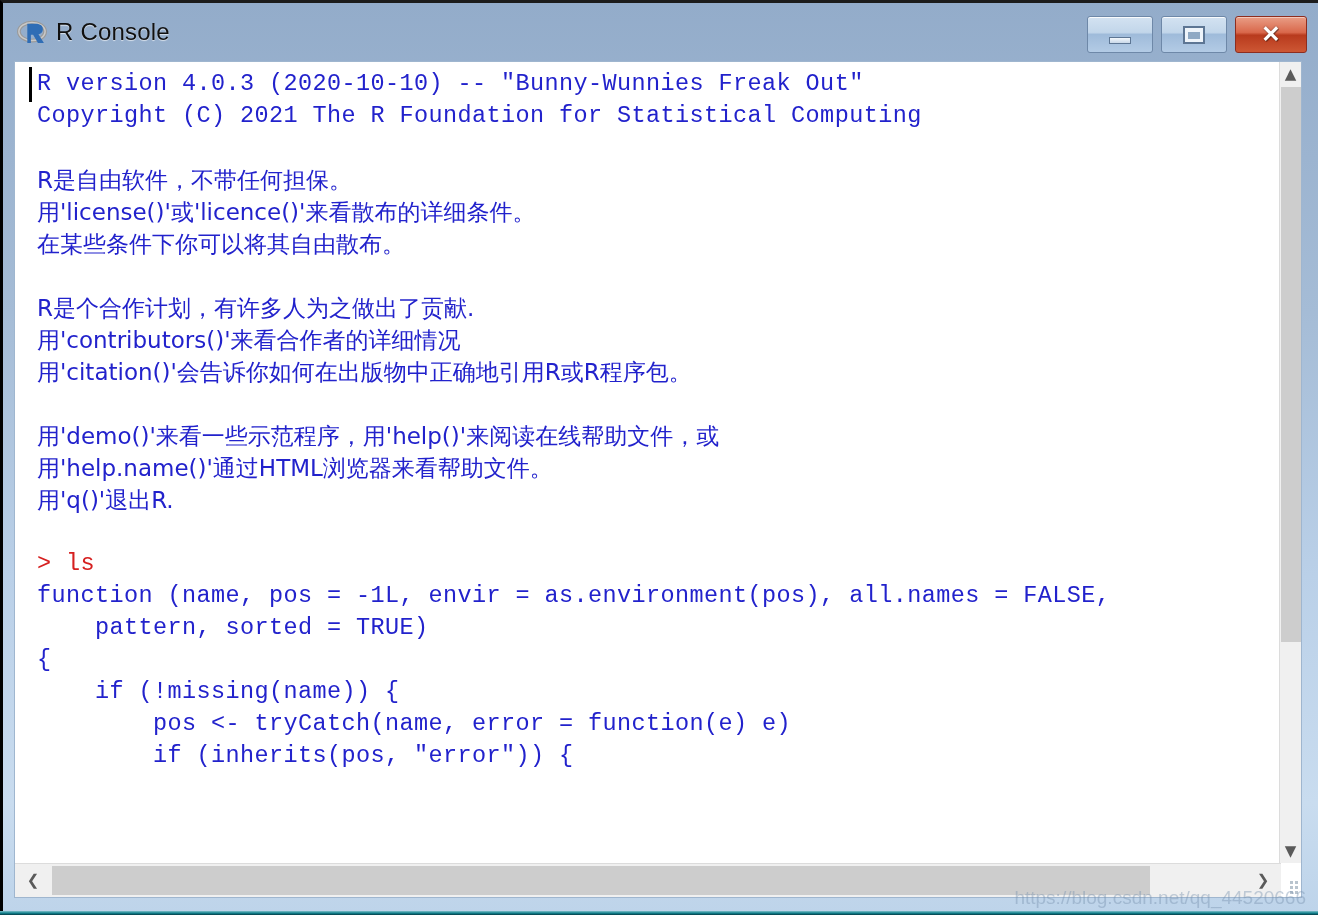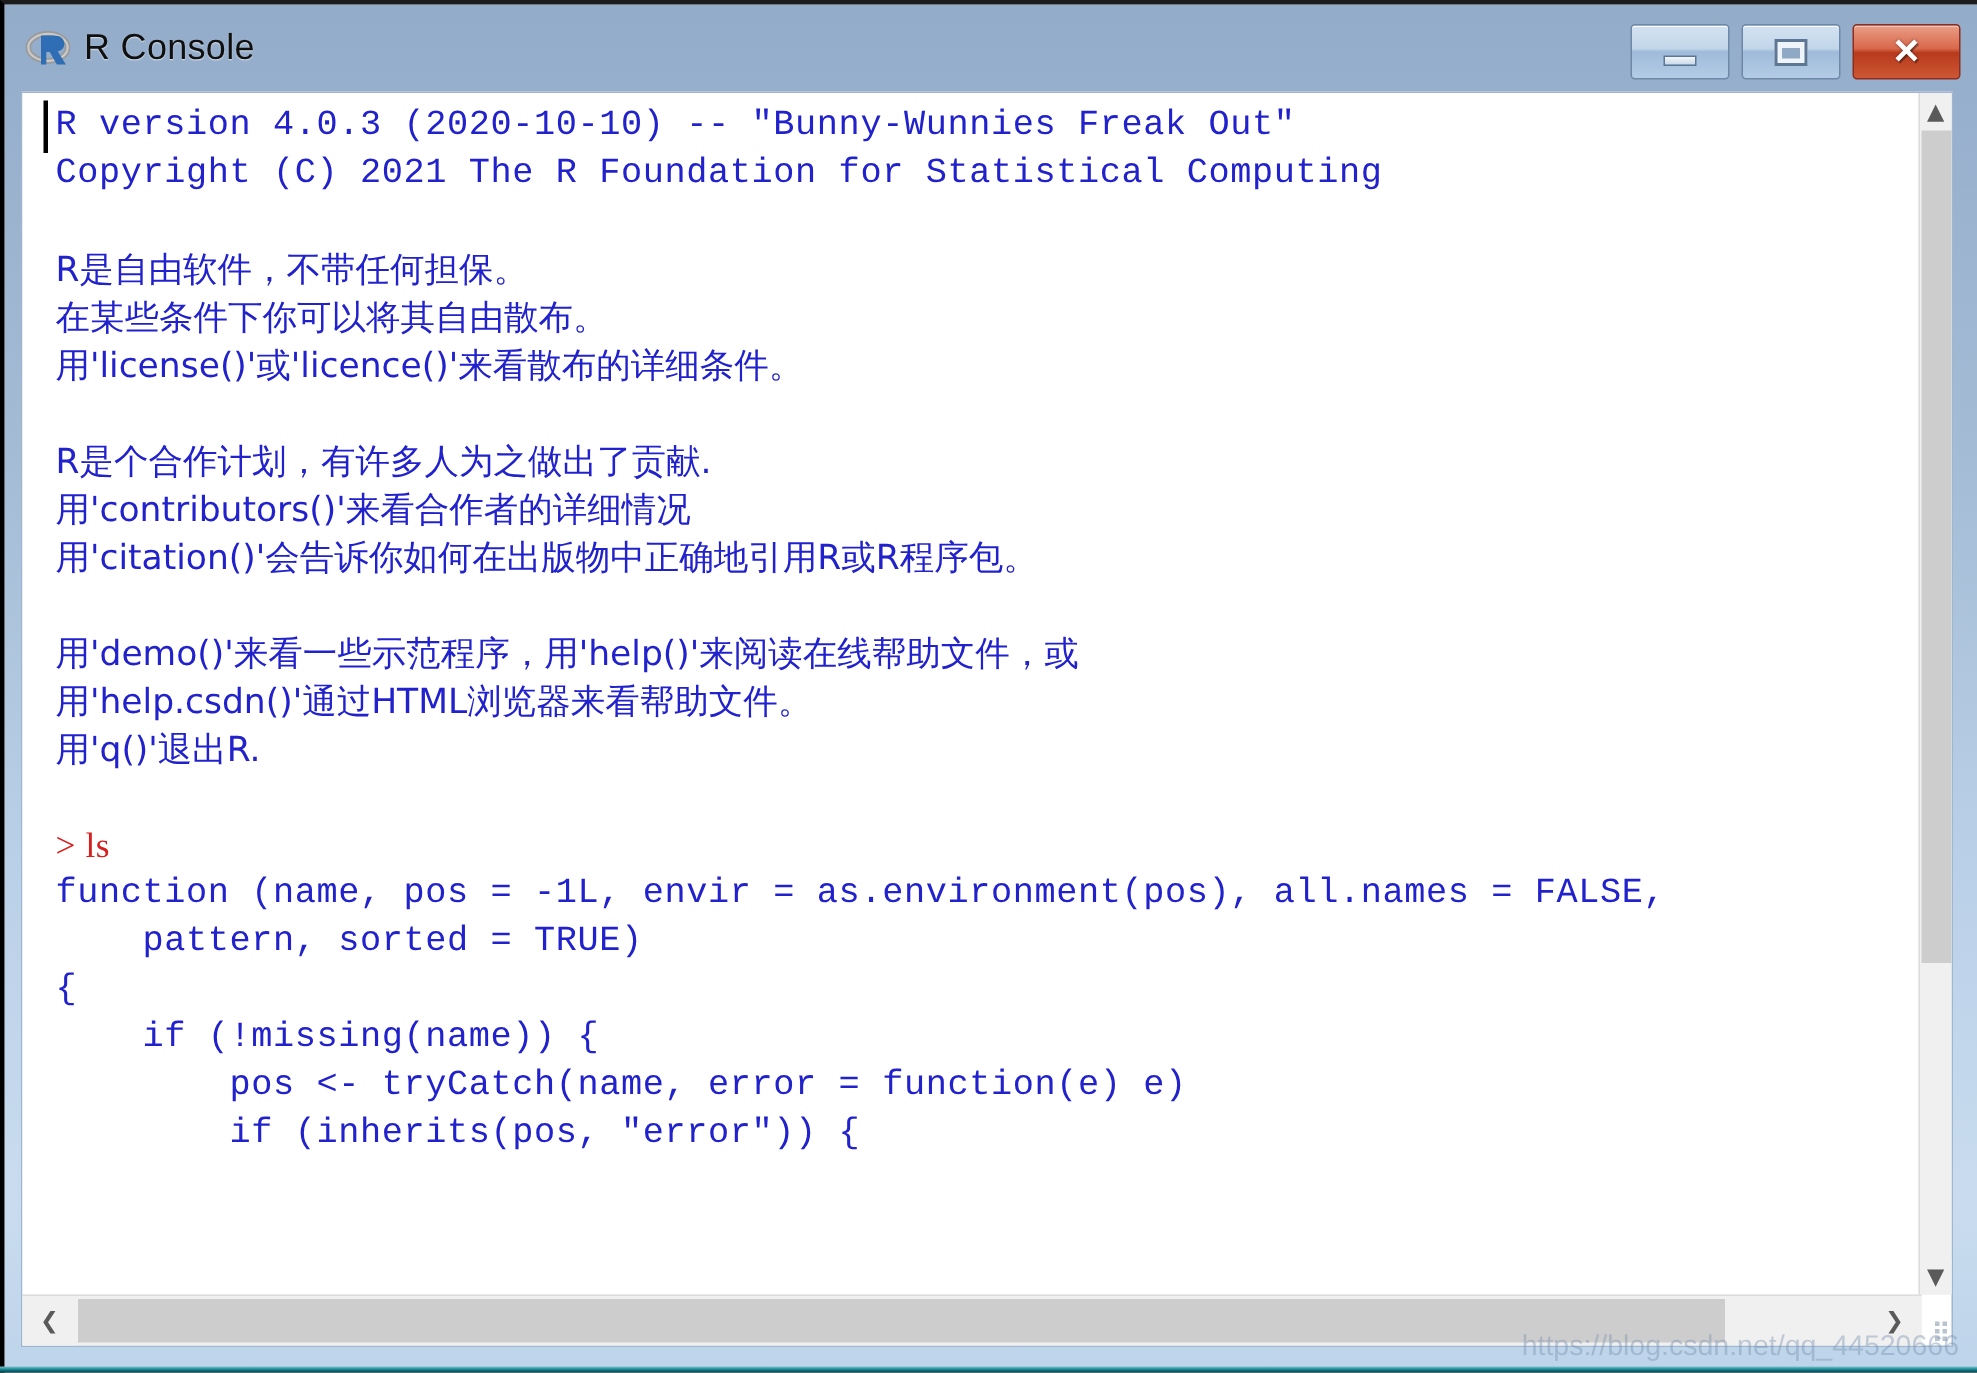--- a/index.html
+++ b/index.html
@@ -162,21 +162,21 @@
     background: #000000;
   }
   .line {
     font-family: "Liberation Mono", "DejaVu Sans Mono", monospace;
     font-size: 23.5px;
     line-height: 32px;
     color: #2222cc;
     white-space: pre;
     letter-spacing: 0.4px;
   }
-  .line.prompt { color: #d62020; font-family: Liberation Serif, serif; }
+  .line.prompt { color: #d62020; }
   .line.blank  { color: transparent; }
   .line.cjk {
     font-family: "DejaVu Sans", "Liberation Sans", sans-serif;
     font-size: 23px;
     letter-spacing: 0;
   }
 
   
   .vscroll {
     position: absolute;
@@ -295,29 +295,29 @@
 
   <div class="client">
 
     <div class="console">
       <div class="caret"></div>
       <div class="console-inner" id="console-lines">
           <div class="line">R version 4.0.3 (2020-10-10) -- "Bunny-Wunnies Freak Out"</div>
           <div class="line">Copyright (C) 2021 The R Foundation for Statistical Computing</div>
           <div class="line blank">&nbsp;</div>
           <div class="line cjk">R是自由软件，不带任何担保。</div>
+          <div class="line cjk">用'license()'或'licence()'来看散布的详细条件。</div>
           <div class="line cjk">在某些条件下你可以将其自由散布。</div>
-          <div class="line cjk">用'license()'或'licence()'来看散布的详细条件。</div>
           <div class="line blank">&nbsp;</div>
           <div class="line cjk">R是个合作计划，有许多人为之做出了贡献.</div>
           <div class="line cjk">用'contributors()'来看合作者的详细情况</div>
           <div class="line cjk">用'citation()'会告诉你如何在出版物中正确地引用R或R程序包。</div>
           <div class="line blank">&nbsp;</div>
           <div class="line cjk">用'demo()'来看一些示范程序，用'help()'来阅读在线帮助文件，或</div>
-          <div class="line cjk">用'help.csdn()'通过HTML浏览器来看帮助文件。</div>
+          <div class="line cjk">用'help.name()'通过HTML浏览器来看帮助文件。</div>
           <div class="line cjk">用'q()'退出R.</div>
           <div class="line blank">&nbsp;</div>
           <div class="line prompt">&gt; ls</div>
           <div class="line">function (name, pos = -1L, envir = as.environment(pos), all.names = FALSE,</div>
           <div class="line">    pattern, sorted = TRUE)</div>
           <div class="line">{</div>
           <div class="line">    if (!missing(name)) {</div>
           <div class="line">        pos &lt;- tryCatch(name, error = function(e) e)</div>
           <div class="line">        if (inherits(pos, "error")) {</div>
         </div>

